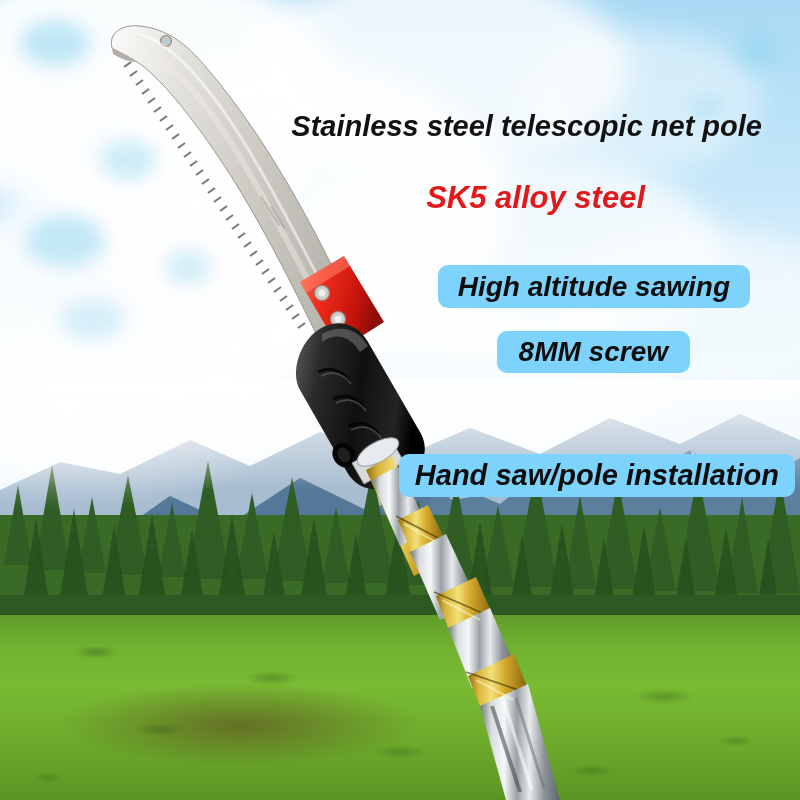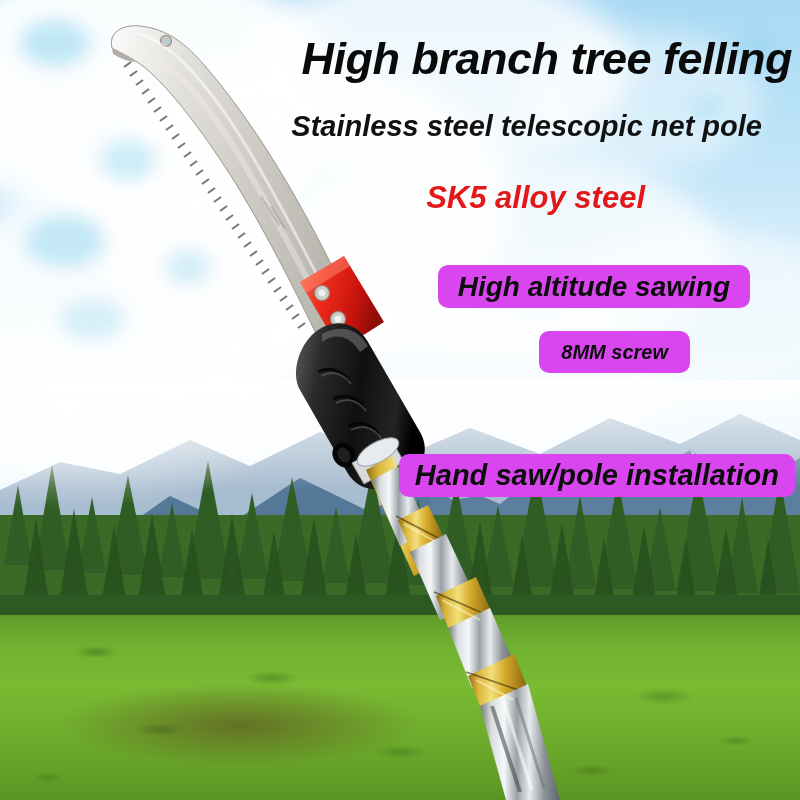--- a/index.html
+++ b/index.html
@@ -99,29 +99,29 @@
     font-size:29px; font-weight:bold; font-style:italic;
     color:#111; white-space:nowrap; line-height:1;
   }
   .redline{
     position:absolute; right:155px; top:182px;
     font-size:31px; font-weight:bold; font-style:italic;
     color:#e2181b; white-space:nowrap; line-height:1;text-align:center;
   }
   .badge{
     position:absolute;
-    background:#d946ef;
+    background:#7dd3fc;
     border-radius:10px;
     color:#0d0d0d;
     font-weight:bold; font-style:italic;
     white-space:nowrap;
     display:flex; align-items:center; justify-content:center;
   }
   .badge-1{ right:50px;  top:265px; height:43px; padding:0 20px; font-size:28px; }
-  .badge-2{ right:110px; top:331px; height:42px; padding:12px 22px; font-size:20px;text-align:center; }
+  .badge-2{ right:110px; top:331px; height:42px; padding:12px 22px; font-size:28px;text-align:center; }
   .badge-3{ right:5px;   top:406px; height:43px; padding:0 16px; font-size:29px;margin-top:48px; }
 
   
   .product{ position:absolute; left:0; top:0; width:800px; height:800px; pointer-events:none; }
   .product svg{ display:block; }
 </style>
 </head>
 <body>
 
 <div class="banner">
@@ -385,21 +385,20 @@
 
         <g opacity=".5" stroke="#fff6c9" stroke-width="2.2" fill="none">
           <path d="M404,524 L434,541"></path>
           <path d="M442,600 L480,620"></path>
           <path d="M476,680 L514,700"></path>
         </g>
       </g>
     </svg>
   </div>
 
-  <div class="headline">High branch tree felling</div>
 
   <div class="subhead">Stainless steel telescopic net pole</div>
 
   <div class="redline">SK5 alloy steel</div>
 
   <div class="badge badge-1">High altitude sawing</div>
 
   <div class="badge badge-2">8MM screw</div>
 
   <div class="badge badge-3">Hand saw/pole installation</div>

